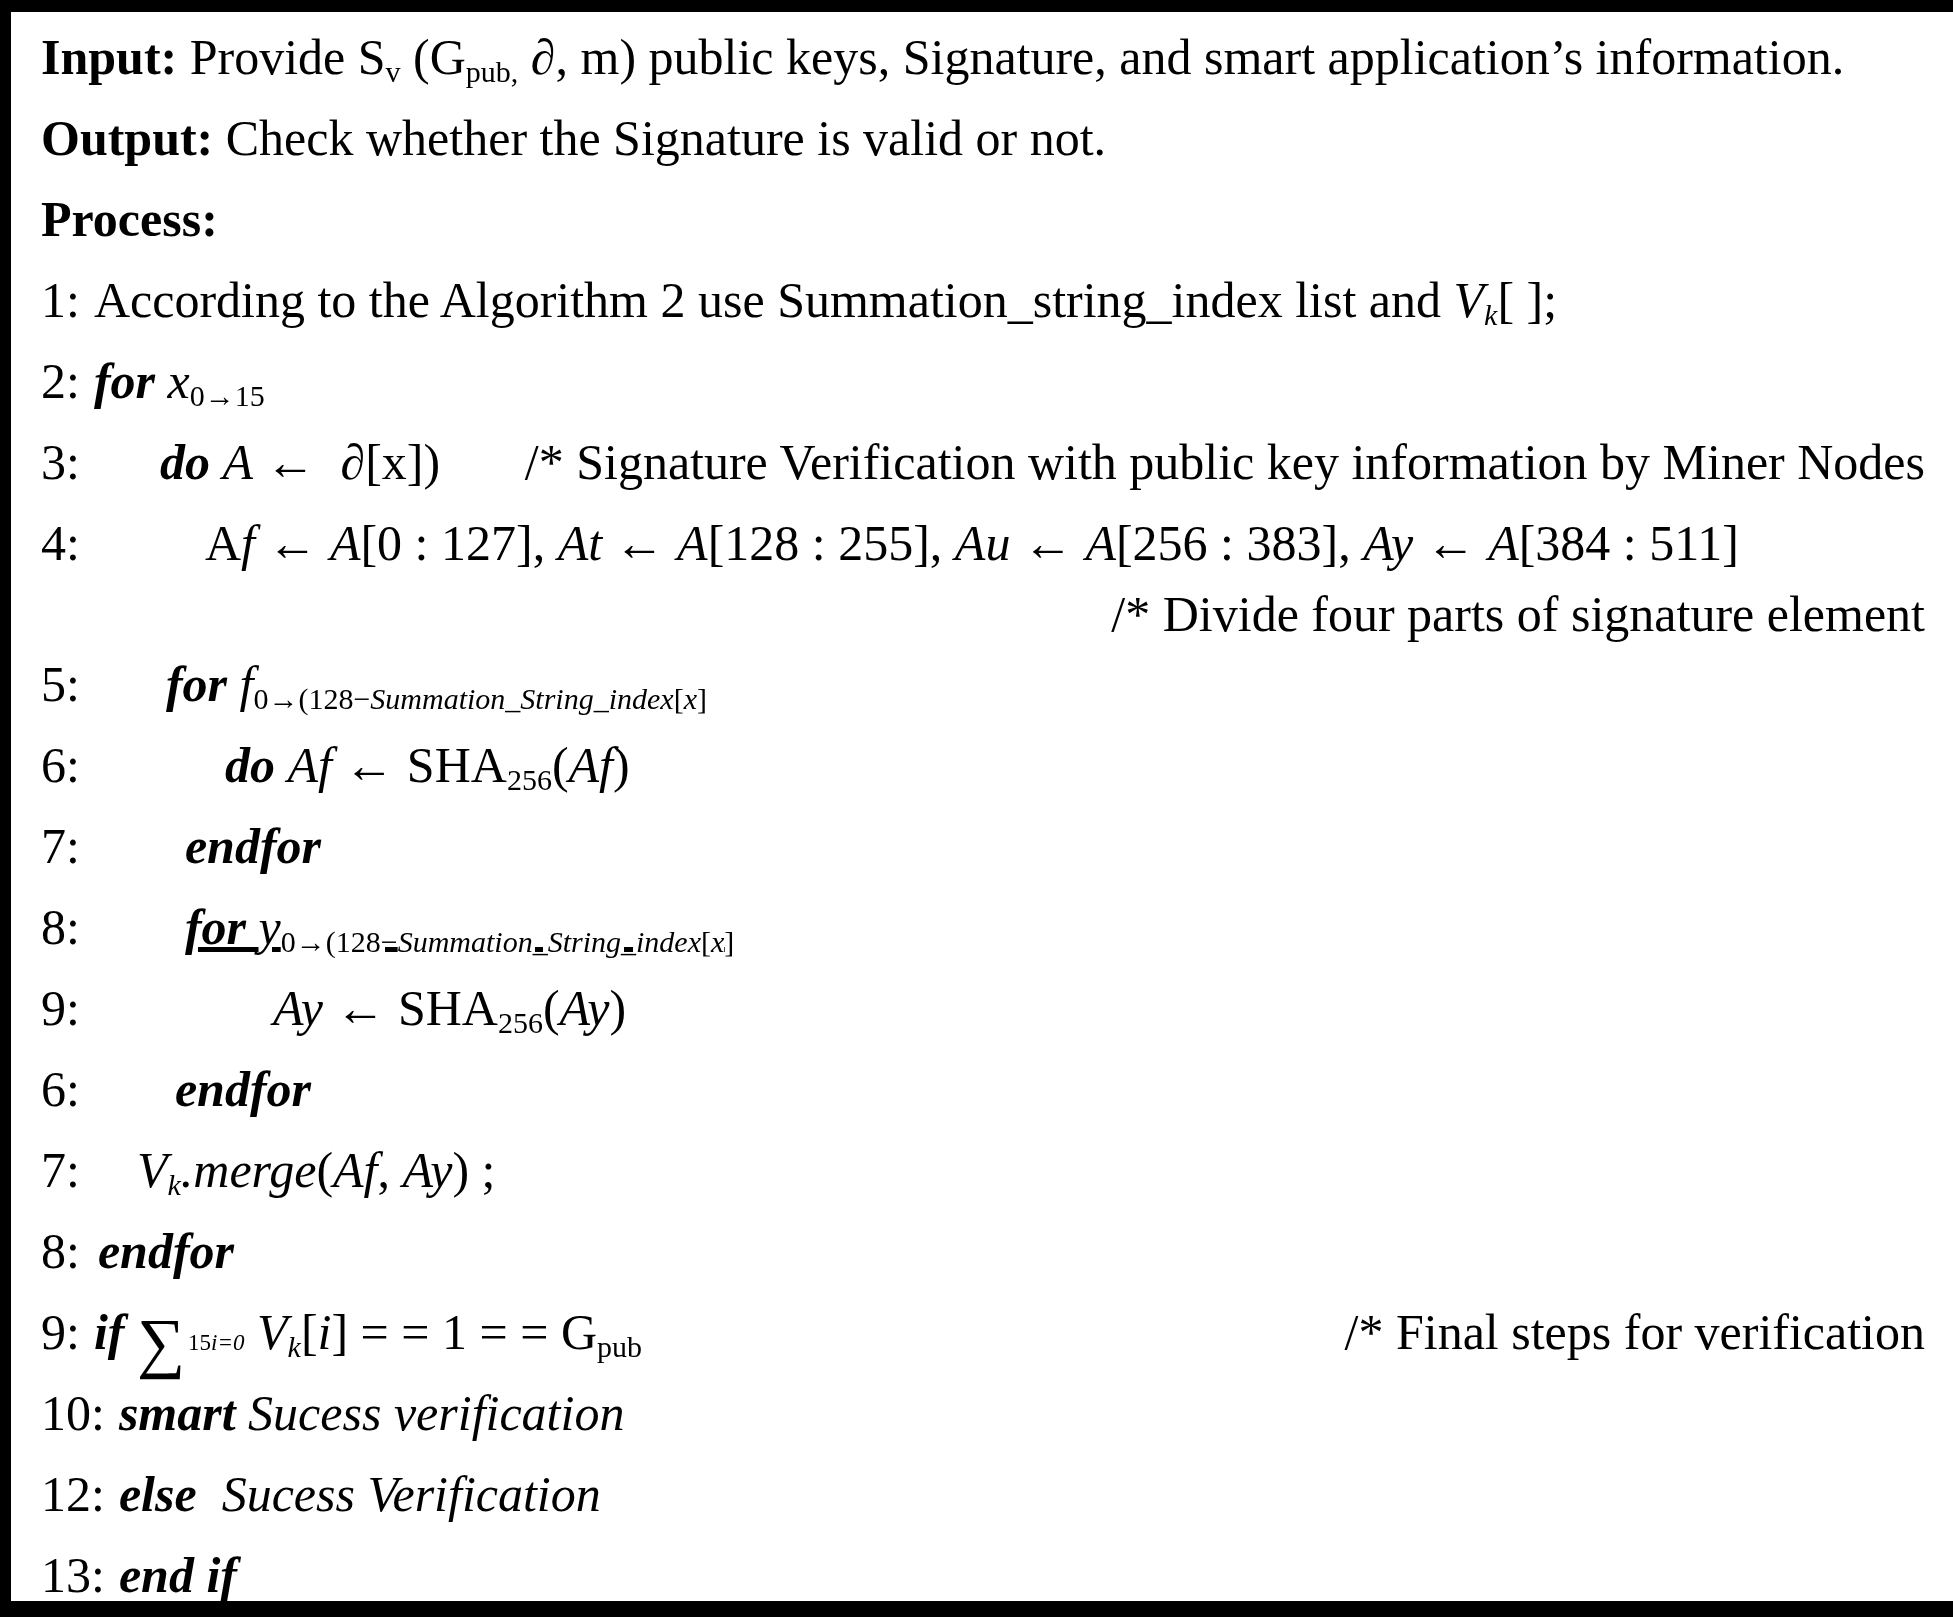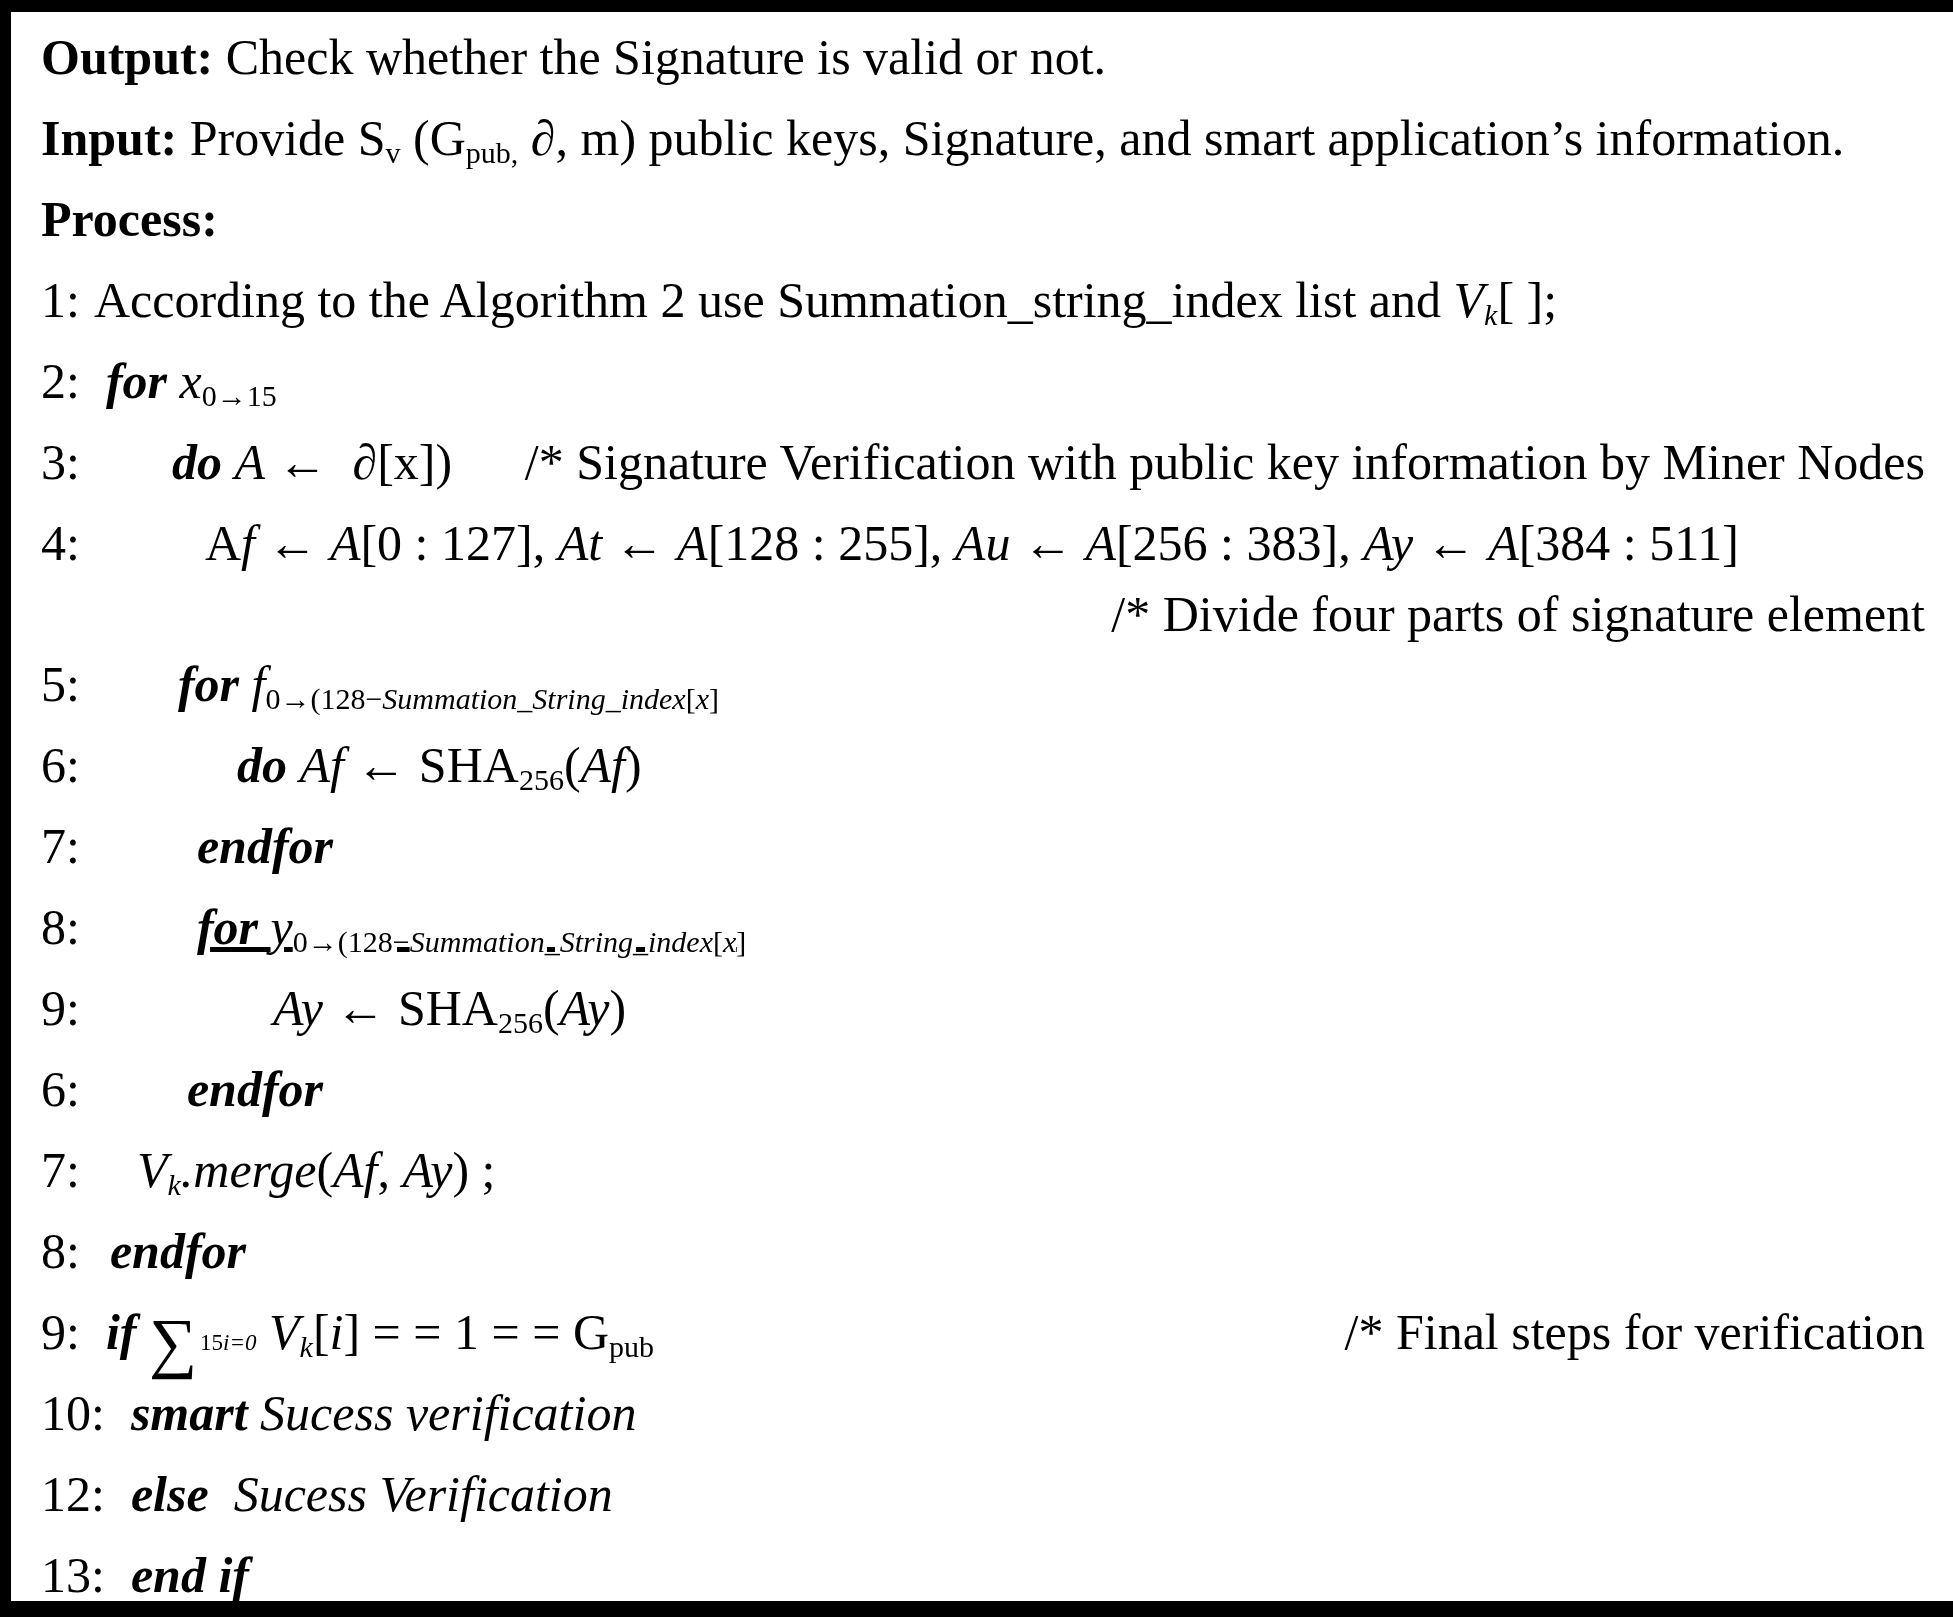--- a/index.html
+++ b/index.html
@@ -21,37 +21,37 @@
     position:relative;
     height:81px; line-height:81px;
     padding-left:30px; padding-right:28px;
     white-space:pre;
   }
   .line.right { text-align:right; }
   .num { margin-right:14px; }
   .seg-n { }
   .seg-b { font-weight:bold; }
   .seg-i { font-style:italic; }
-  .seg-bi { font-weight:bold; font-style:italic;margin-left:12px; }
+  .seg-bi { font-weight:bold; font-style:italic; }
   .seg-sub  { font-size:0.60em; vertical-align:-0.28em; line-height:0; }
   .seg-subi { font-size:0.60em; vertical-align:-0.28em; line-height:0; font-style:italic; }
   .sum { display:inline-flex; align-items:center; vertical-align:-0.32em; line-height:0; }
   .sum .sigma { font-size:1.35em; line-height:0.9; }
   .sum .lims { display:inline-flex; flex-direction:row; justify-content:center;
                font-size:0.46em; line-height:1.15; margin-left:3px; text-align:left; }
   .sum .lims .bot { font-style:italic; }
   .comment { position:absolute; right:28px; }
 </style>
 </head>
 <body>
 
 <div class="frame">
   <div>
+      <div class="line"><span><span class="seg-b">Input:</span><span class="seg-n"> Provide S</span><span class="seg-sub">v</span><span class="seg-n"> (G</span><span class="seg-sub">pub,</span><span class="seg-n"> ∂, m) public keys, Signature, and smart application’s information.</span></span></div>
       <div class="line"><span><span class="seg-b">Output:</span><span class="seg-n"> Check whether the Signature is valid or not.</span></span></div>
-      <div class="line"><span><span class="seg-b">Input:</span><span class="seg-n"> Provide S</span><span class="seg-sub">v</span><span class="seg-n"> (G</span><span class="seg-sub">pub,</span><span class="seg-n"> ∂, m) public keys, Signature, and smart application’s information.</span></span></div>
       <div class="line"><span><span class="seg-b">Process:</span></span></div>
       <div class="line"><span class="num">1:</span><span><span class="seg-n">According to the Algorithm 2 use Summation_string_index list and </span><span class="seg-i">V</span><span class="seg-subi">k</span><span class="seg-n">[ ];</span></span></div>
       <div class="line"><span class="num">2:</span><span><span class="seg-bi">for </span><span class="seg-i">x</span><span class="seg-sub">0→15</span></span></div>
       <div class="line"><span class="num">3:</span><span style="margin-left: 66px;"><span class="seg-bi">do </span><span class="seg-i">A</span><span class="seg-n"> ←  ∂[x])</span></span><span class="comment">/* Signature Verification with public key information by Miner Nodes</span></div>
       <div class="line"><span class="num">4:</span><span style="margin-left: 111px;"><span class="seg-n">A</span><span class="seg-i">f</span><span class="seg-n"> ← </span><span class="seg-i">A</span><span class="seg-n">[0 : 127], </span><span class="seg-i">At</span><span class="seg-n"> ← </span><span class="seg-i">A</span><span class="seg-n">[128 : 255], </span><span class="seg-i">Au</span><span class="seg-n"> ← </span><span class="seg-i">A</span><span class="seg-n">[256 : 383], </span><span class="seg-i">Ay</span><span class="seg-n"> ← </span><span class="seg-i">A</span><span class="seg-n">[384 : 511]</span></span></div>
       <div class="line right" style="height: 60px; line-height: 60px;"><span><span class="seg-n">/* Divide four parts of signature element</span></span></div>
       <div class="line"><span class="num">5:</span><span style="margin-left: 72px;"><span class="seg-bi">for </span><span class="seg-i">f</span><span class="seg-sub">0→(128−</span><span class="seg-subi">Summation_String_index</span><span class="seg-sub">[</span><span class="seg-subi">x</span><span class="seg-sub">]</span></span></div>
       <div class="line"><span class="num">6:</span><span style="margin-left: 131px;"><span class="seg-bi">do </span><span class="seg-i">Af</span><span class="seg-n"> ← SHA</span><span class="seg-sub">256</span><span class="seg-n">(</span><span class="seg-i">Af</span><span class="seg-n">)</span></span></div>
       <div class="line"><span class="num">7:</span><span style="margin-left: 91px;"><span class="seg-bi">endfor</span></span></div>
       <div class="line"><span class="num">8:</span><span style="margin-left: 91px; text-decoration: underline;"><span class="seg-bi">for </span><span class="seg-i">y</span><span class="seg-sub">0→(128−</span><span class="seg-subi">Summation_String_index</span><span class="seg-sub">[</span><span class="seg-subi">x</span><span class="seg-sub">]</span></span></div>

